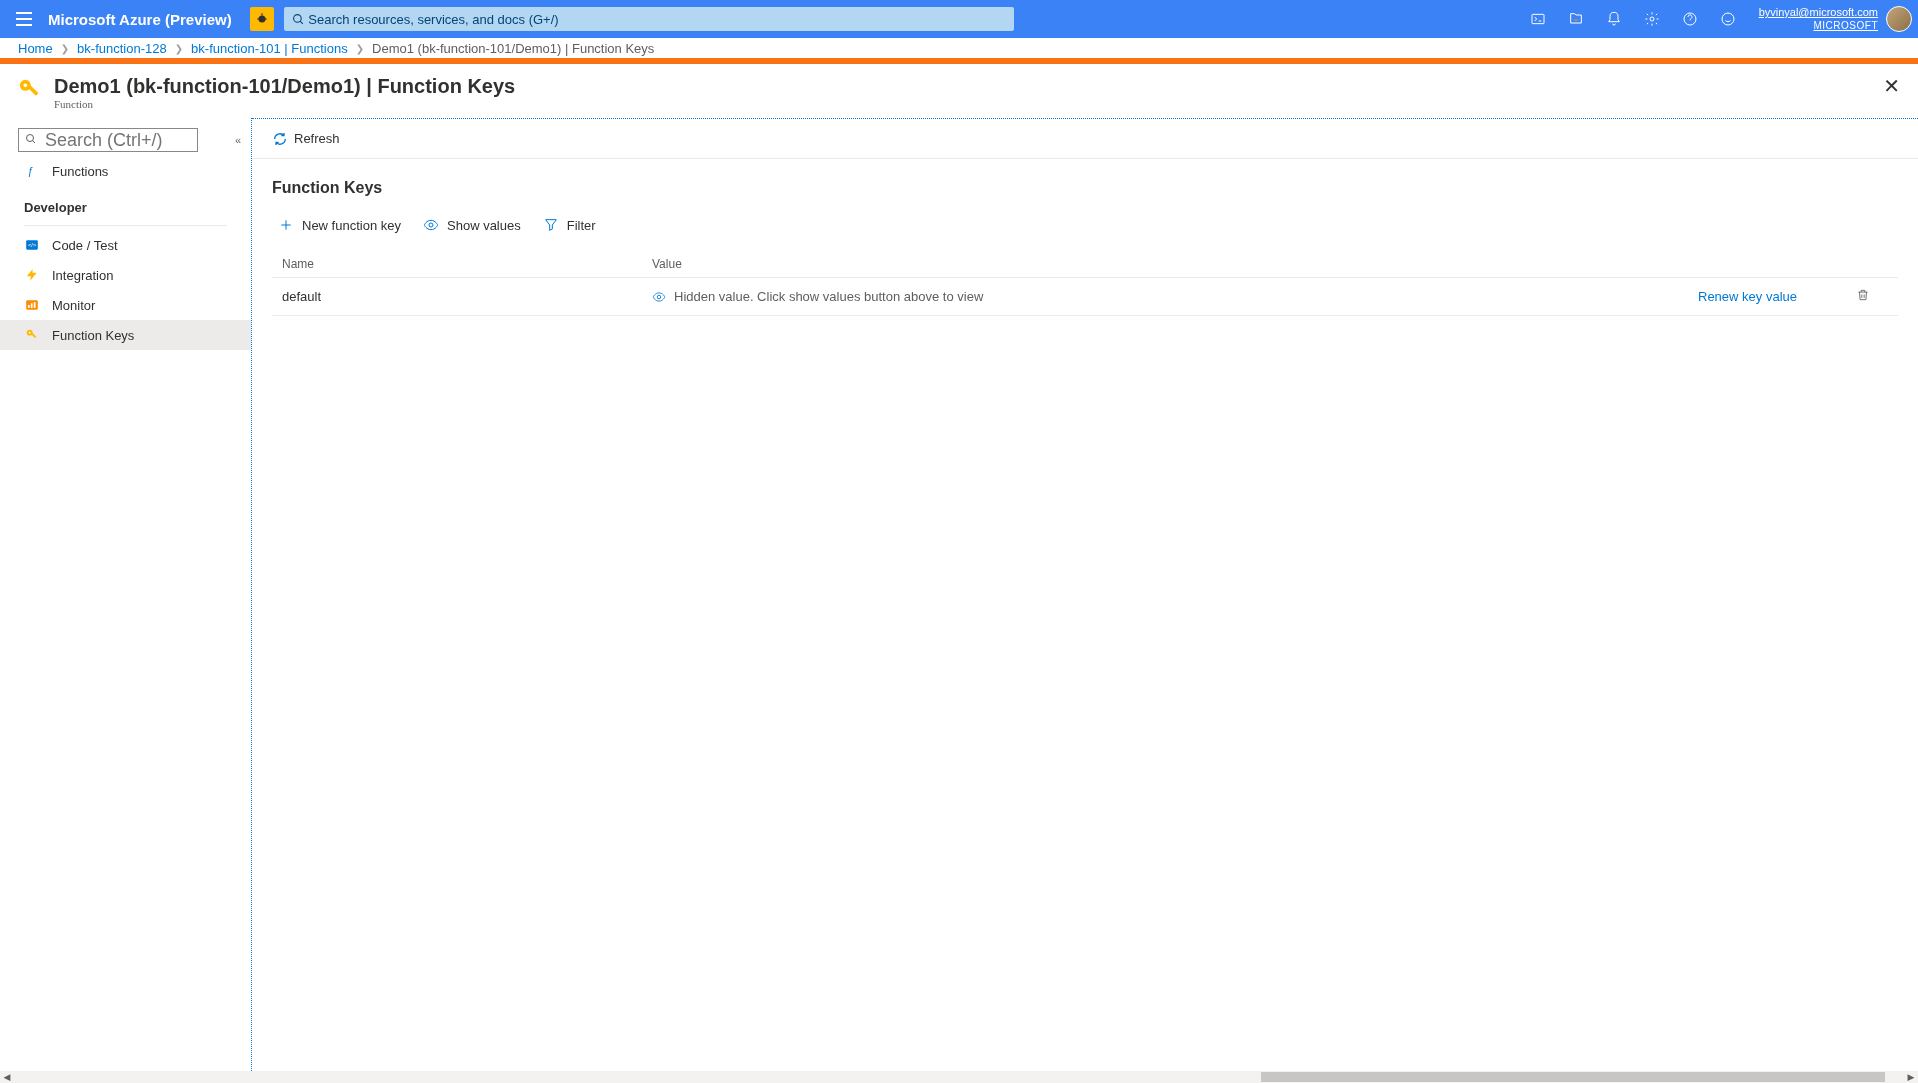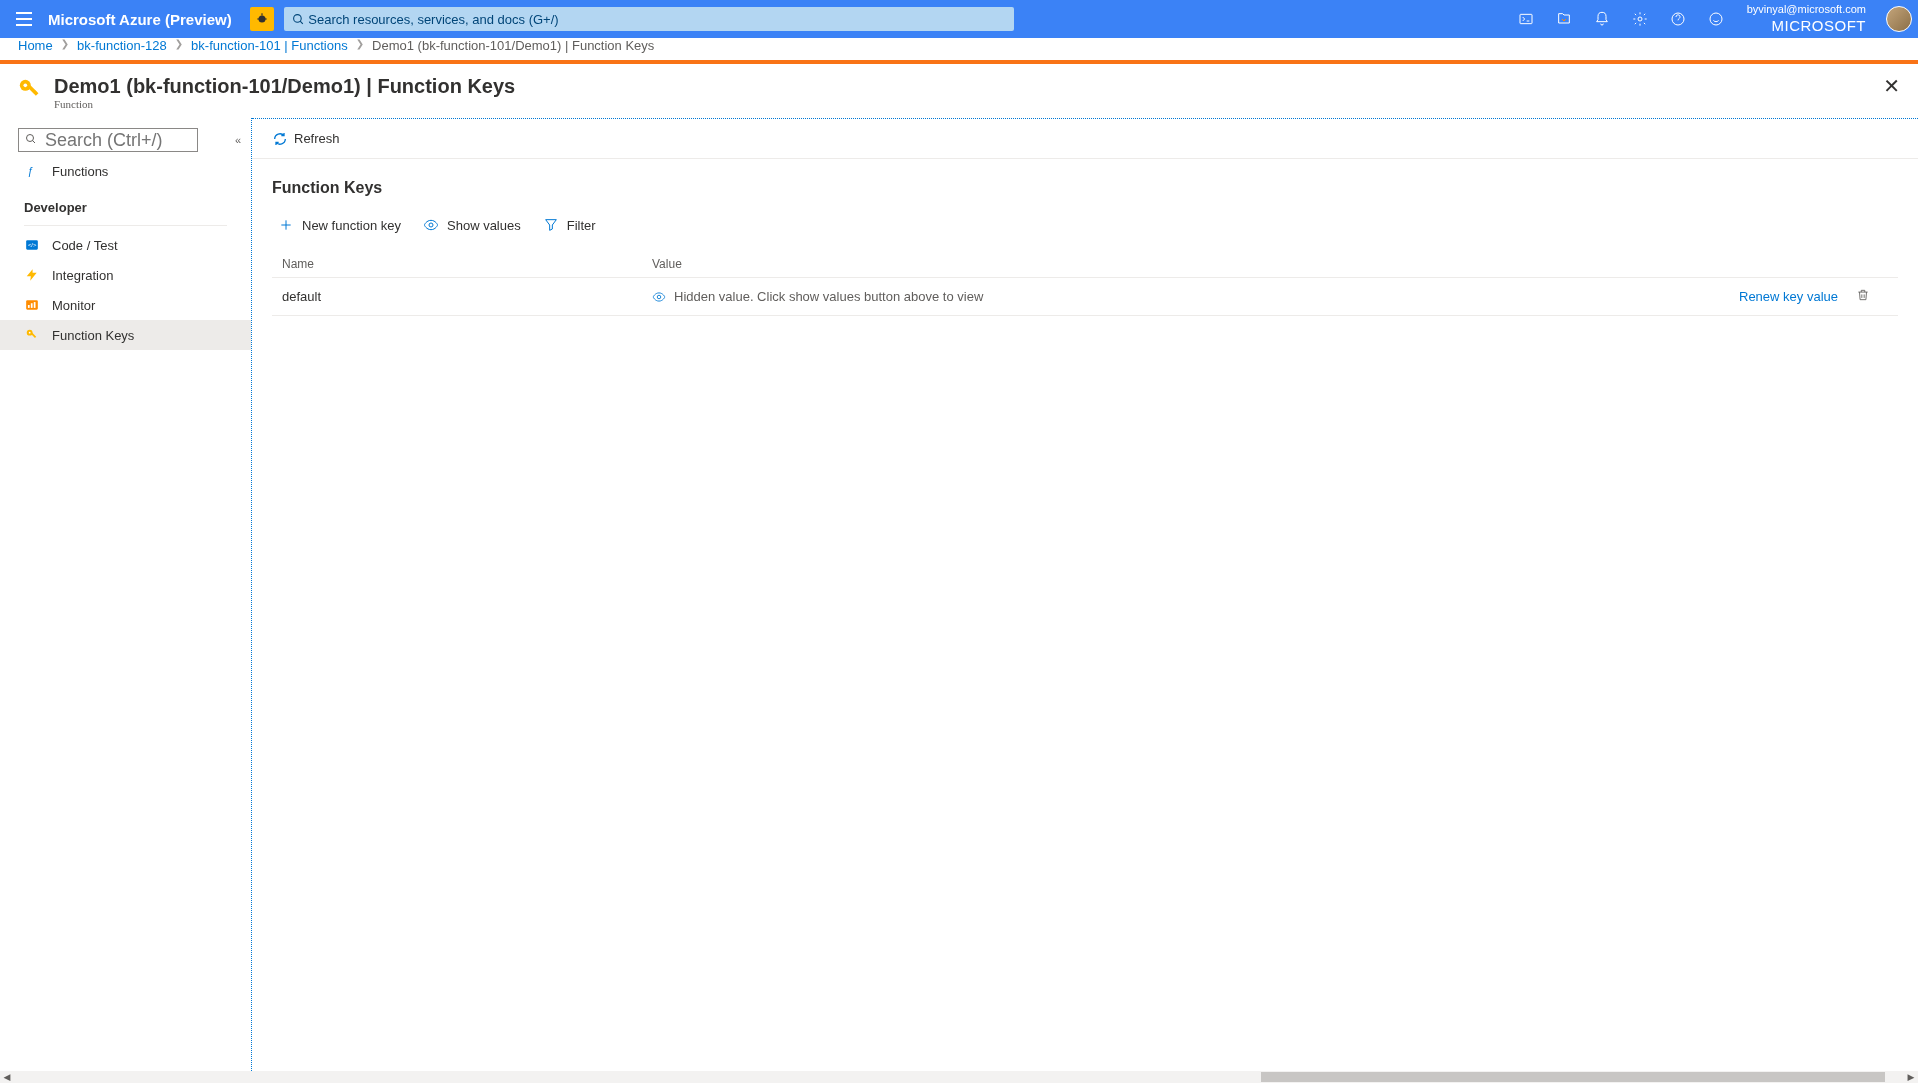--- a/index.html
+++ b/index.html
@@ -12,26 +12,26 @@
 .hamburger-icon span { height: 2px; background: white; }
 .brand { font-weight: 600; font-size: 15px; margin-right: 18px; white-space: nowrap; }
 .preview-badge { width: 24px; height: 24px; background: #ffb900; border-radius: 2px; display:flex; align-items:center; justify-content:center; margin-right:10px; }
 .search-box { flex: 1; max-width: 730px; height: 24px; background: #b3d6f2; border-radius: 2px; display: flex; align-items: center; padding: 0 8px; color: #004578; margin-right: 10px; }
 .search-box input { flex:1; border:none; background:transparent; outline:none; font-size:13px; color:#004578; }
 .search-box input::placeholder { color:#004578; }
 .top-icons { margin-left:auto; display:flex; align-items:center; height:100%; }
 .top-icon { width:38px; height:38px; display:flex; align-items:center; justify-content:center; cursor:pointer; }
 .top-icon svg { width:16px; height:16px; stroke:white; fill:none; stroke-width:1.5; }
 .account { display:flex; align-items:center; padding: 0 6px 0 12px; cursor:pointer; }
-.account-text { text-align:right; font-size:11px; line-height: 1.2; margin-right:20px; }
-.account-org { font-size: 15px; letter-spacing: 0.5px; }
+.account-text { text-align:right; font-size:11px; line-height: 1.2; margin-right:8px;text-decoration:underline; }
+.account-org { font-size: 10px; letter-spacing: 0.5px; }
 .avatar { width:26px; height:26px; border-radius:50%; background: linear-gradient(135deg,#c4a57b,#8b6f47); border:1px solid white; }
 
 
-.breadcrumb-bar { height: 26px; border-bottom: 4px solid #f97316; display:flex; padding-left: 18px; font-size: 13px; }
+.breadcrumb-bar { height: 26px; border-bottom: 6px solid #f97316; display:flex; align-items:center; padding-left: 18px; font-size: 13px; }
 .breadcrumb-bar a { color: #0078d4; text-decoration:none; cursor:pointer; }
 .breadcrumb-bar .sep { margin: 0 8px; color: #a19f9d; font-size: 10px; }
 .breadcrumb-bar .current { color: #605e5c; }
 
 
 .blade-header { display:flex; align-items:flex-start; padding: 10px 18px 8px 18px; position:relative; }
 .blade-icon { width: 24px; margin-right: 12px; margin-top:2px;}
 .blade-title { font-size: 20px; font-weight: 600; line-height:1.2; }
 .blade-subtitle { font-size: 11px; color: #605e5c; font-family: Liberation Serif, serif; }
 .close-blade { position:absolute; right:18px; top:10px; cursor:pointer; font-size: 20px; color:#323130; }
@@ -59,21 +59,21 @@
 .section-title { font-size: 16px; font-weight: 600; margin-bottom: 20px; }
 .action-row { display:flex; gap: 22px; margin-bottom: 18px; padding-left: 6px;}
 .action-btn { display:flex; align-items:center; color:#323130; cursor:pointer; font-size:13px; }
 .action-btn svg { width:16px; height:16px; margin-right:8px; stroke:#0078d4; fill:none; stroke-width:1.5;}
 
 .keys-table { width:100%; }
 .keys-header { display:flex; border-bottom: 1px solid #edebe9; padding: 6px 10px; color:#605e5c; font-size:12px; }
 .keys-row { display:flex; padding: 10px 10px; border-bottom: 1px solid #edebe9; font-size:13px; align-items:center;}
 .col-name { width: 370px; }
 .col-value { flex:1; display:flex; align-items:center; }
-.col-renew { width: 140px; text-align:right; }
+.col-renew { width: 140px; }
 .col-delete { width: 50px; text-align:center; }
 .hidden-value { color:#605e5c; display:flex; align-items:flex-end; }
 .hidden-value svg { width:14px; height:14px; margin-right:8px; stroke:#0078d4; fill:none; stroke-width:1.5;}
 .renew-link { color:#0078d4; cursor:pointer; }
 .trash-icon svg { width:14px; height:14px; stroke:#605e5c; fill:none; stroke-width:1.5; cursor:pointer;}
 
 
 .bottom-scroll { position:fixed; bottom:0; left:0; right:0; height:12px; background:#f3f2f1; display:flex; align-items:center; }
 .scroll-arrow { width:14px; text-align:center; font-size:9px; color:#605e5c;}
 .scroll-track { flex:1; height:12px; position:relative;}

